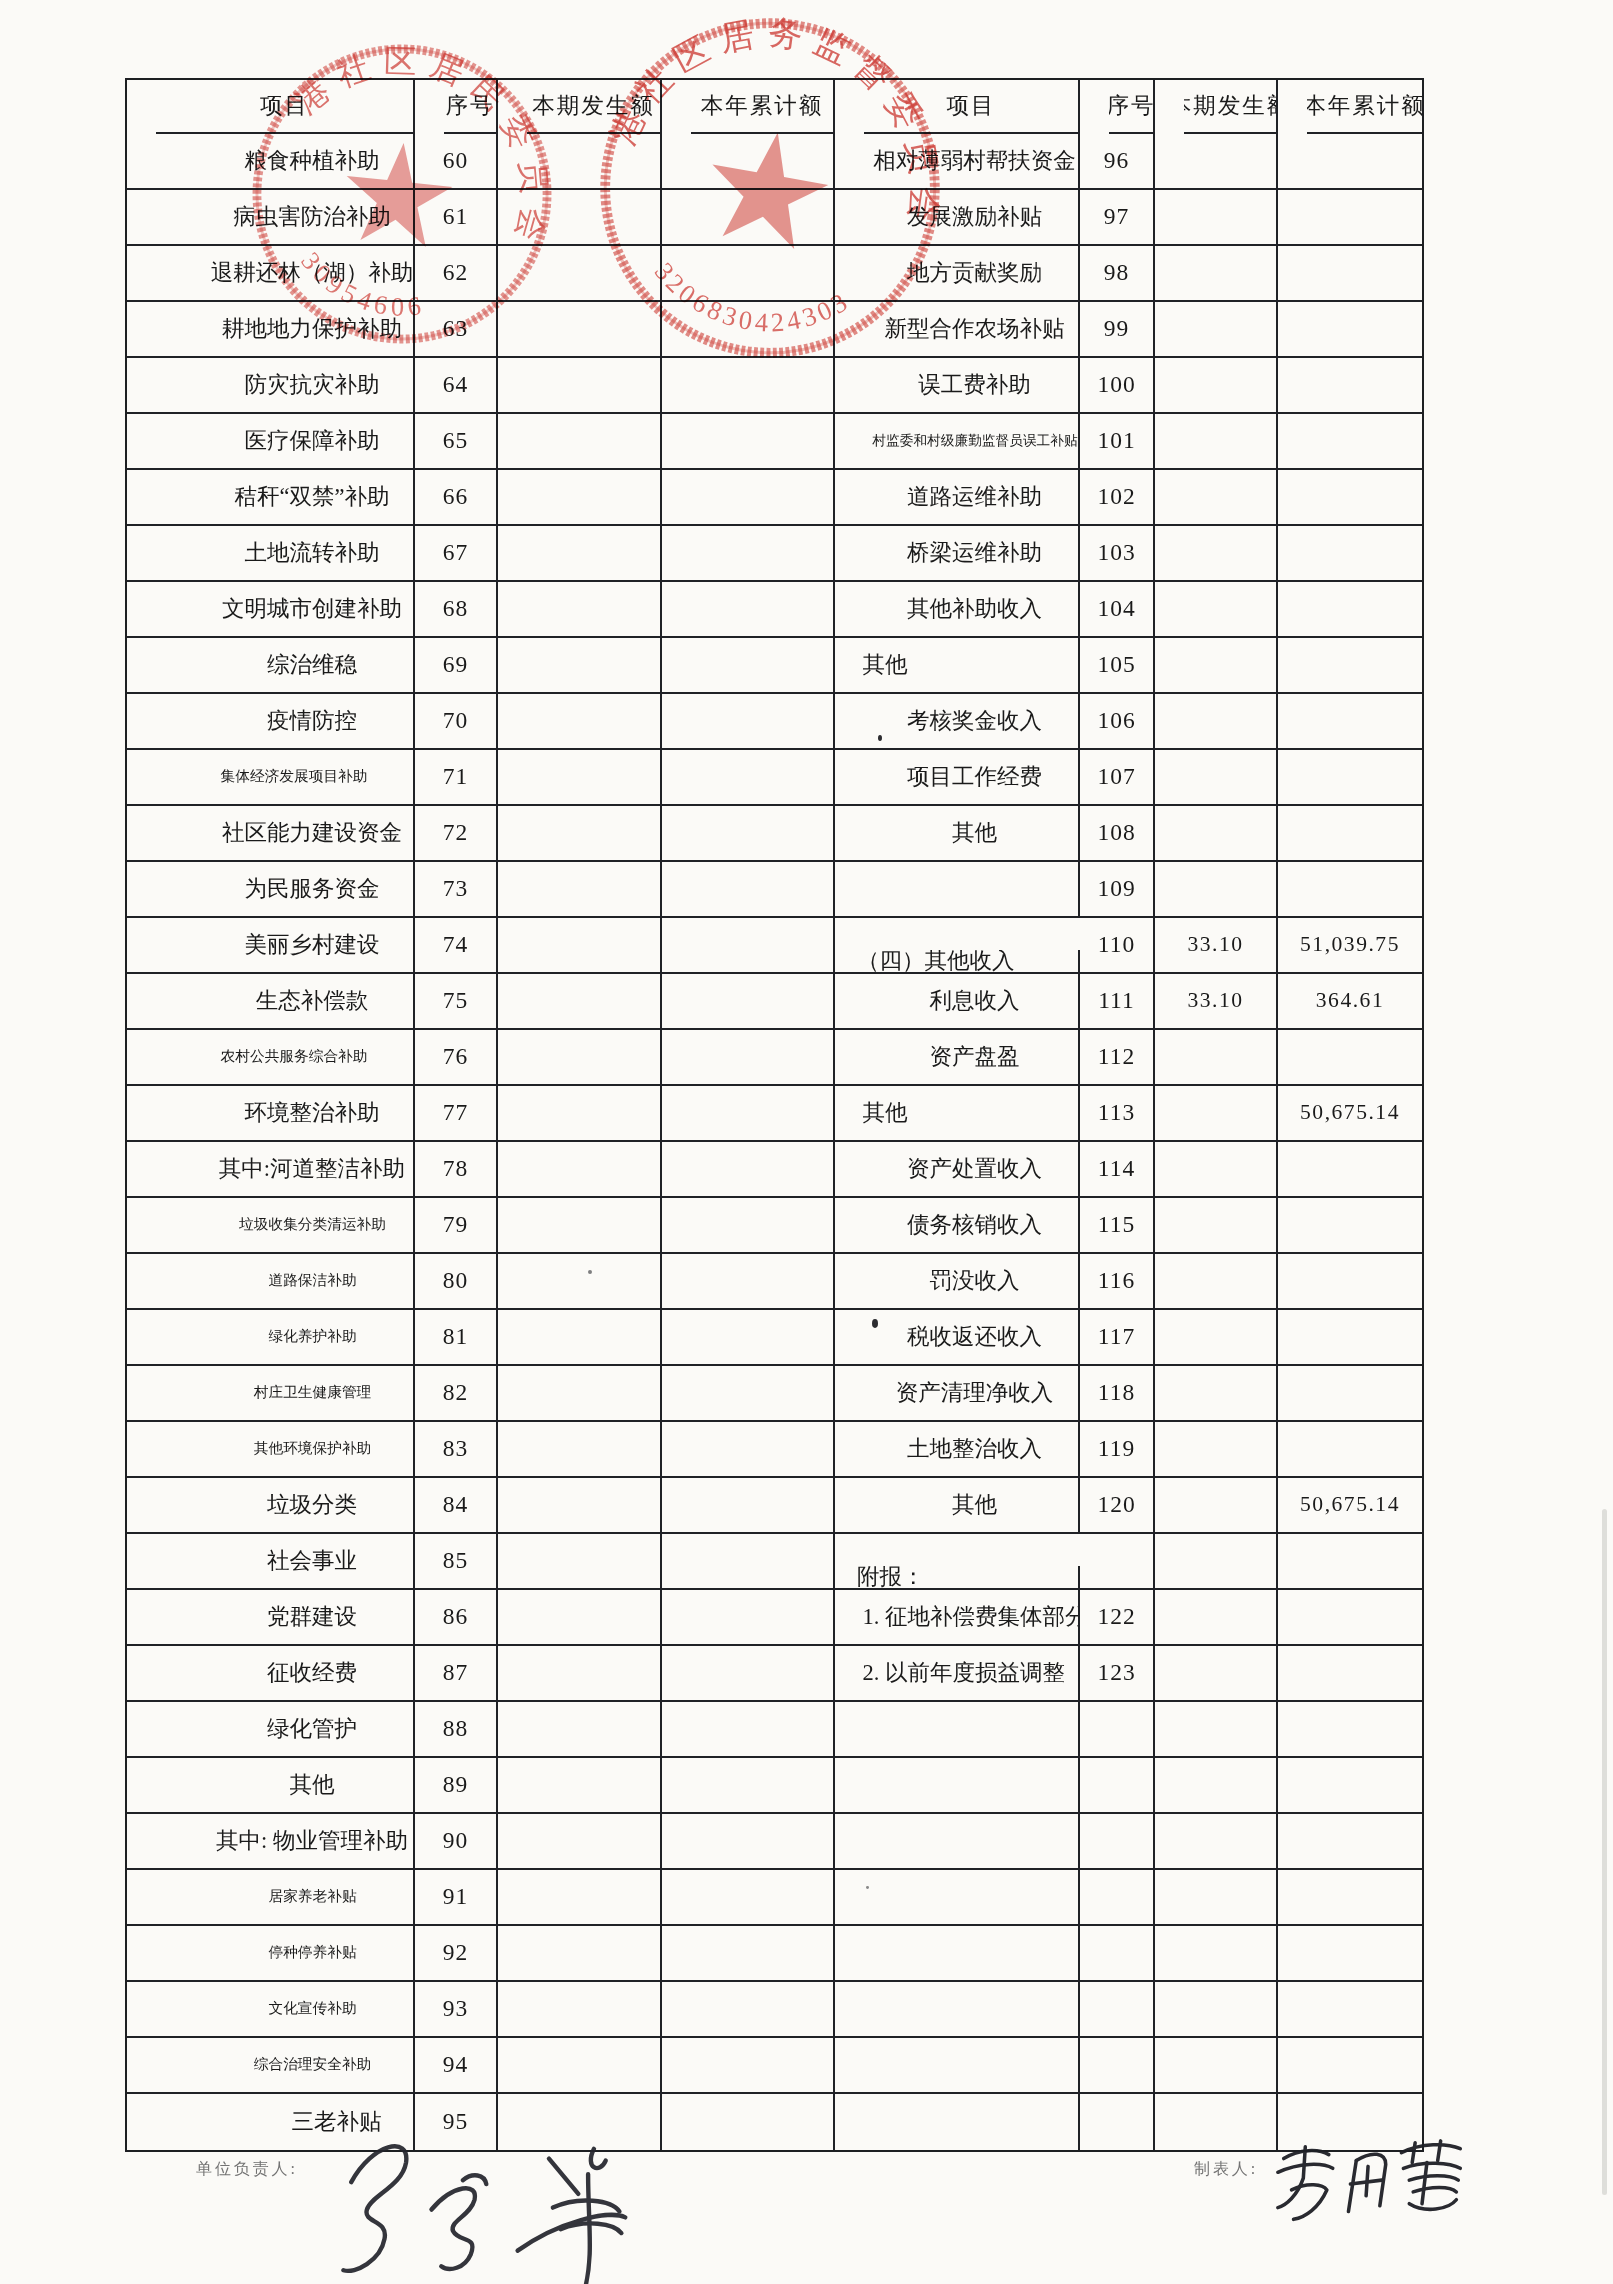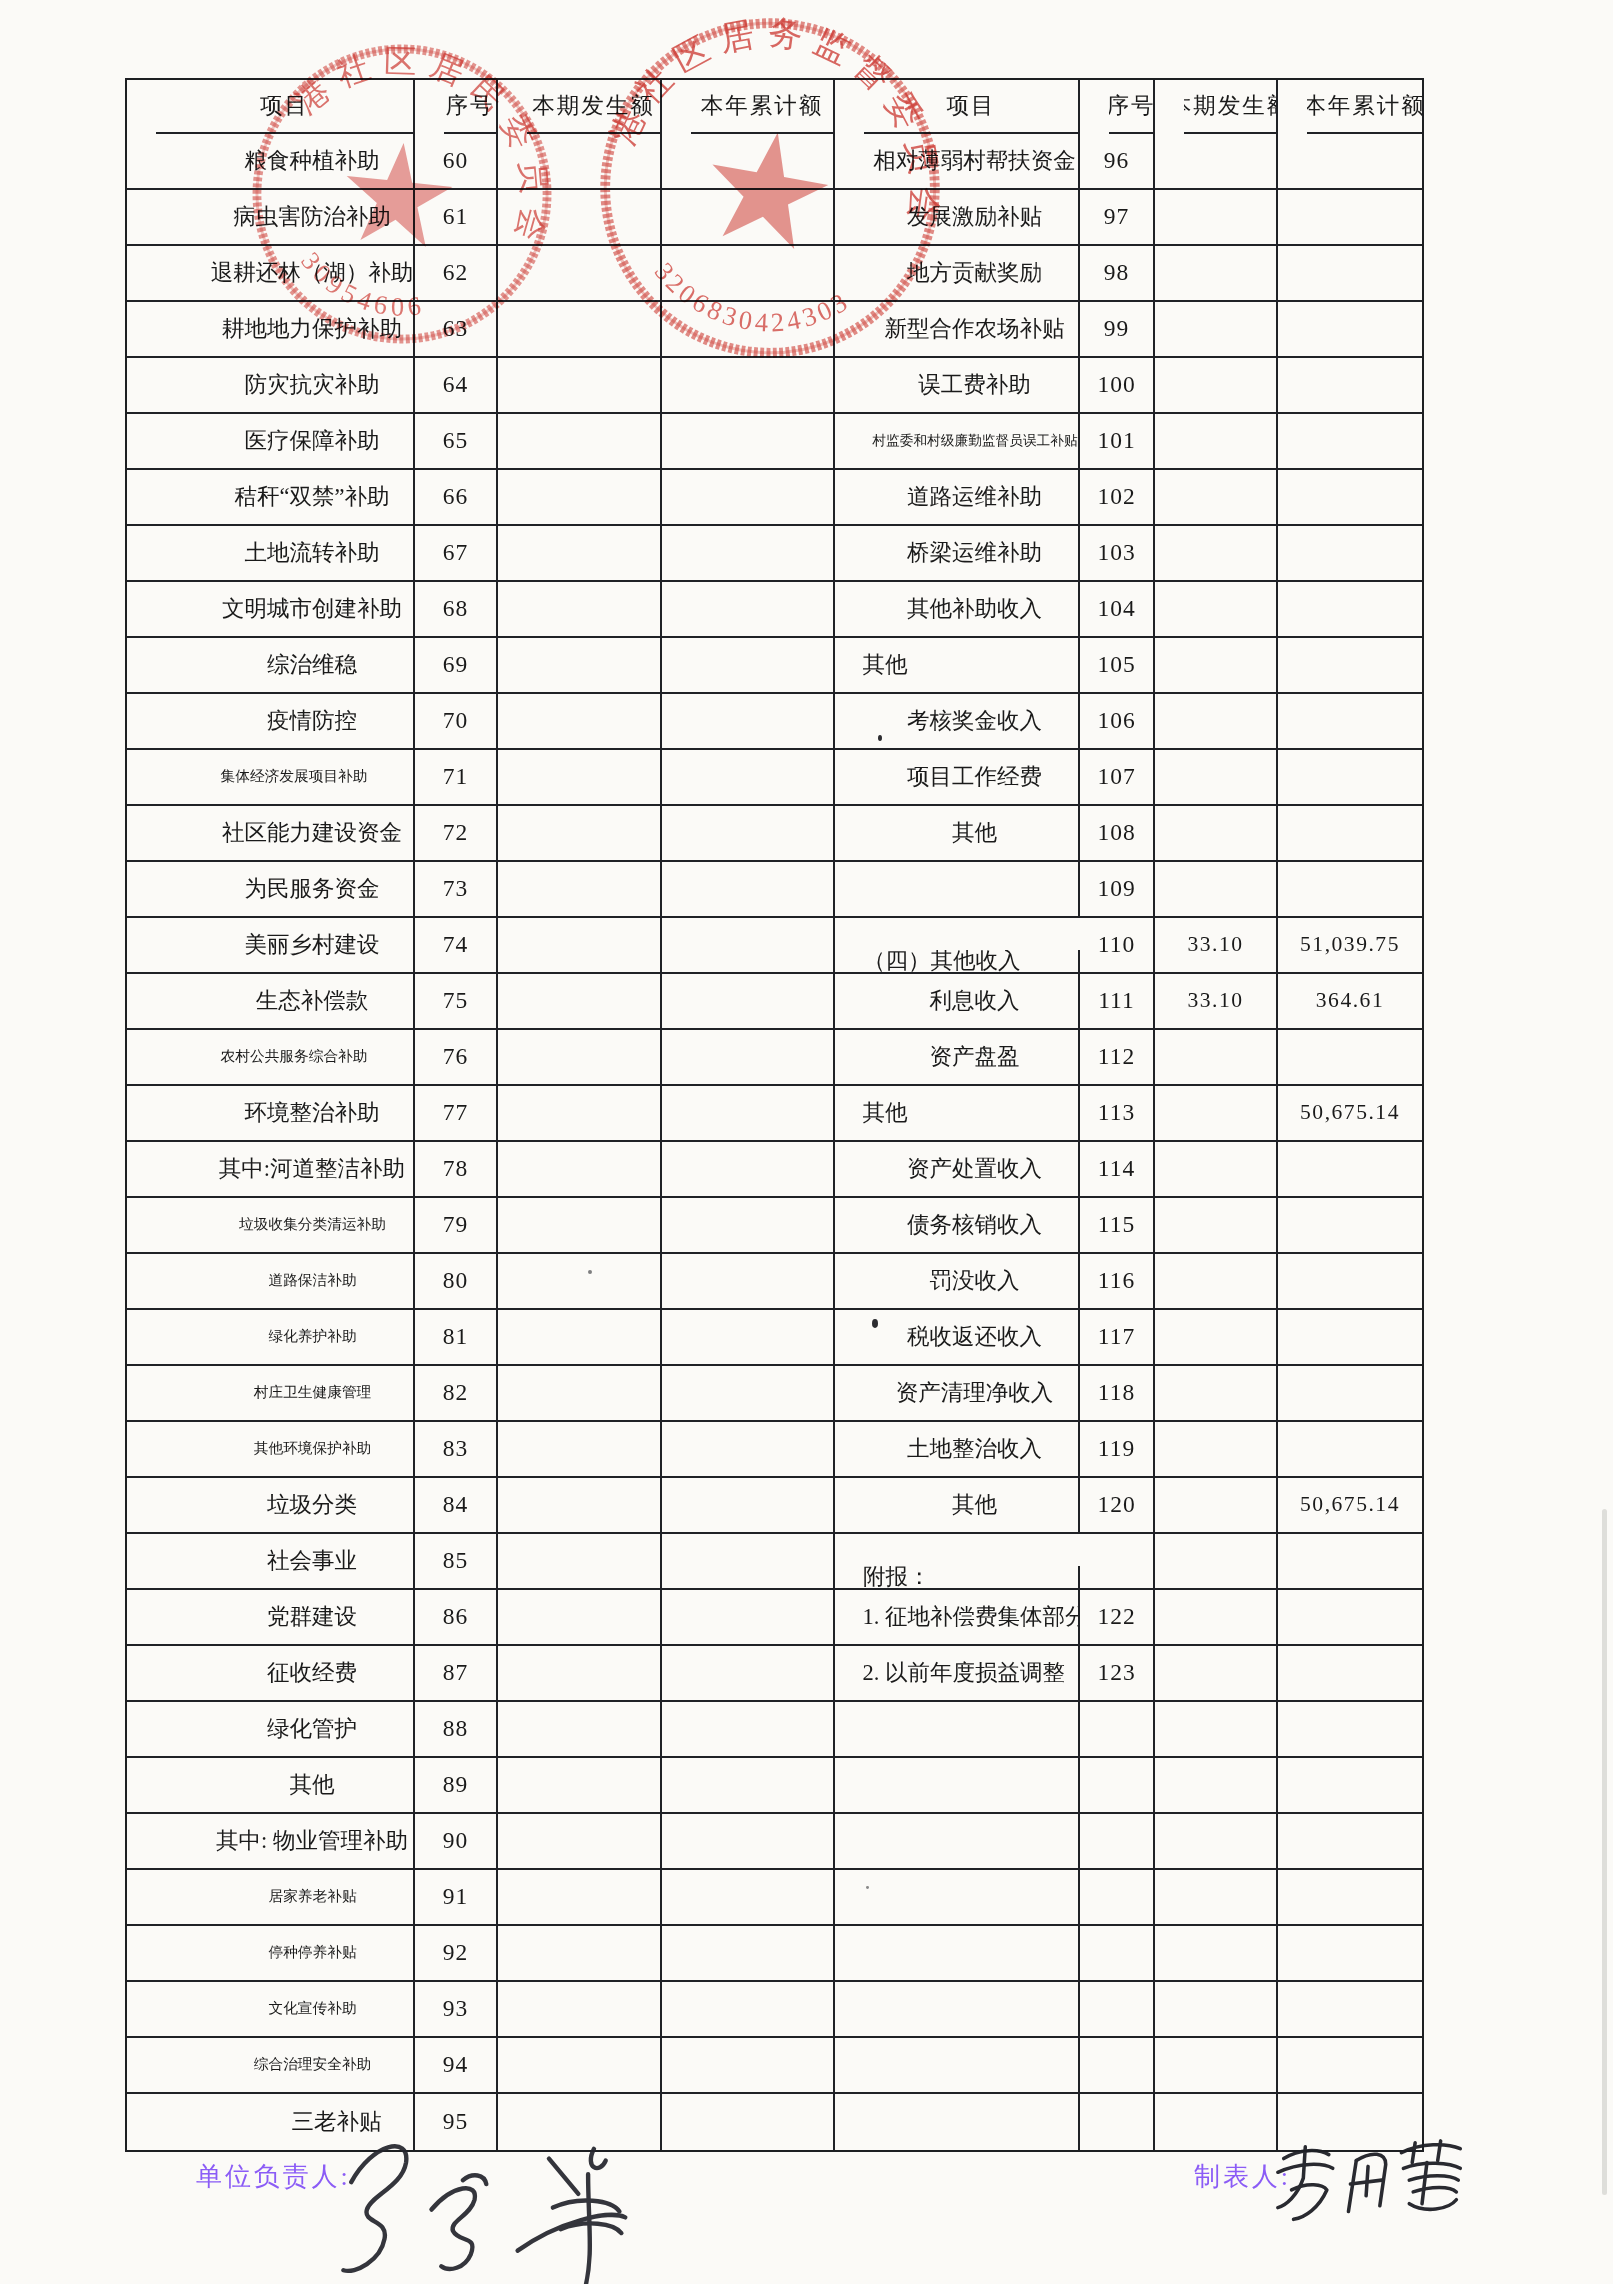--- a/index.html
+++ b/index.html
@@ -21,28 +21,28 @@
   .trow:last-child .cell{border-bottom:none;}
   .hcell{font-size:22.5px;letter-spacing:2px;margin-left:29px;}
   .li{padding-left:84px;}
   .ri{padding-left:36px;}
   .no,.num{font-size:23.5px;letter-spacing:1px;}
   .num{font-size:21.6px;letter-spacing:1.5px;}
   .small{font-size:14.7px;letter-spacing:0;padding-left:48px;}
   .ri.small{font-size:13.7px;padding-left:37px;}
   .indent{padding-left:133px;}
   .li.small.indent{padding-left:85px;}
-  .left{justify-content:flex-start;padding-left:28px;margin-top:32px;}
+  .left{justify-content:flex-start;padding-left:22px;margin-top:32px;}
   .left-indent{justify-content:flex-start;padding-left:27.4px;}
   
   .stamp{position:absolute;mix-blend-mode:multiply;opacity:.88;}
   .stamp-left{left:206px;top:-2px;}
   .stamp-right{left:564px;top:-17.6px;}
   
-  .sig-label{position:absolute;font-size:26px;letter-spacing:2.9px;color:#8b5cf6;}
+  .sig-label{position:absolute;font-size:16px;letter-spacing:2.9px;color:#737373;}
   .sig-label.manager{left:196px;top:2159px;}
   .sig-label.preparer{left:1194px;top:2159px;}
   .sig{position:absolute;}
   .sig.manager{left:316px;top:2125px;}
   .sig.preparer{left:1266px;top:2135px;}
   .speck{position:absolute;background:#2c2c30;border-radius:50%;}
 </style>
 </head>
 <body>
 

